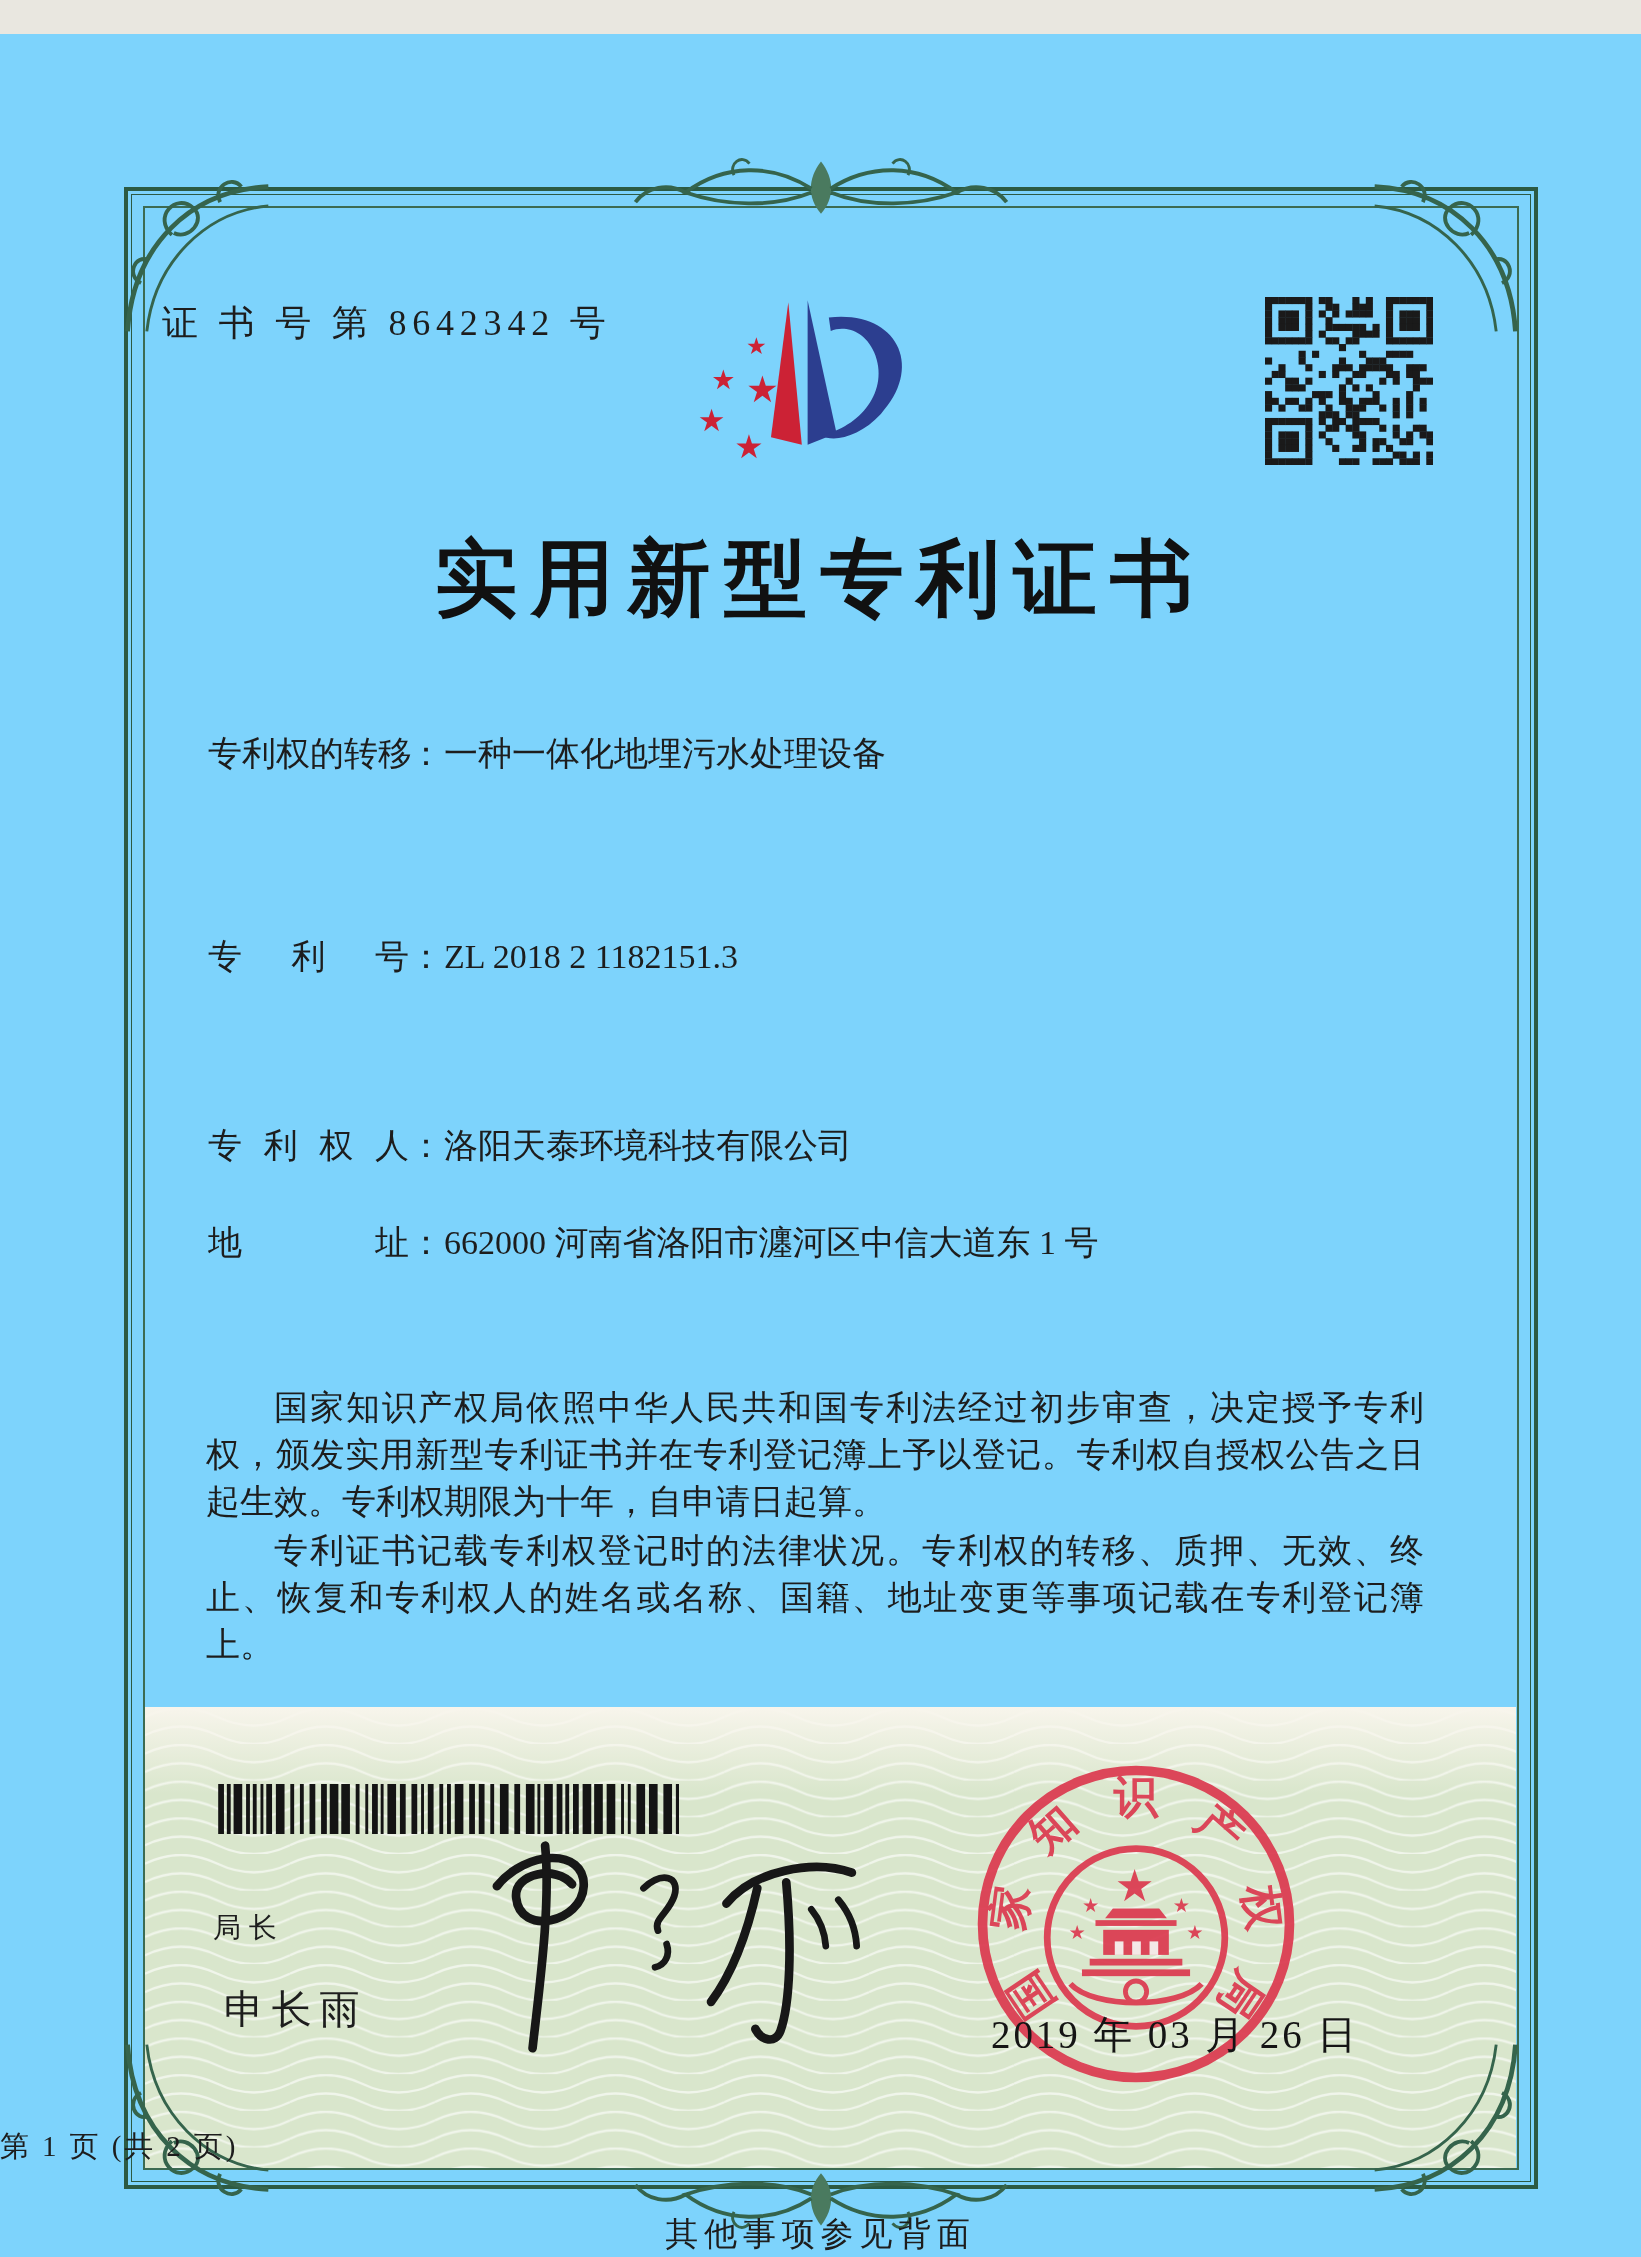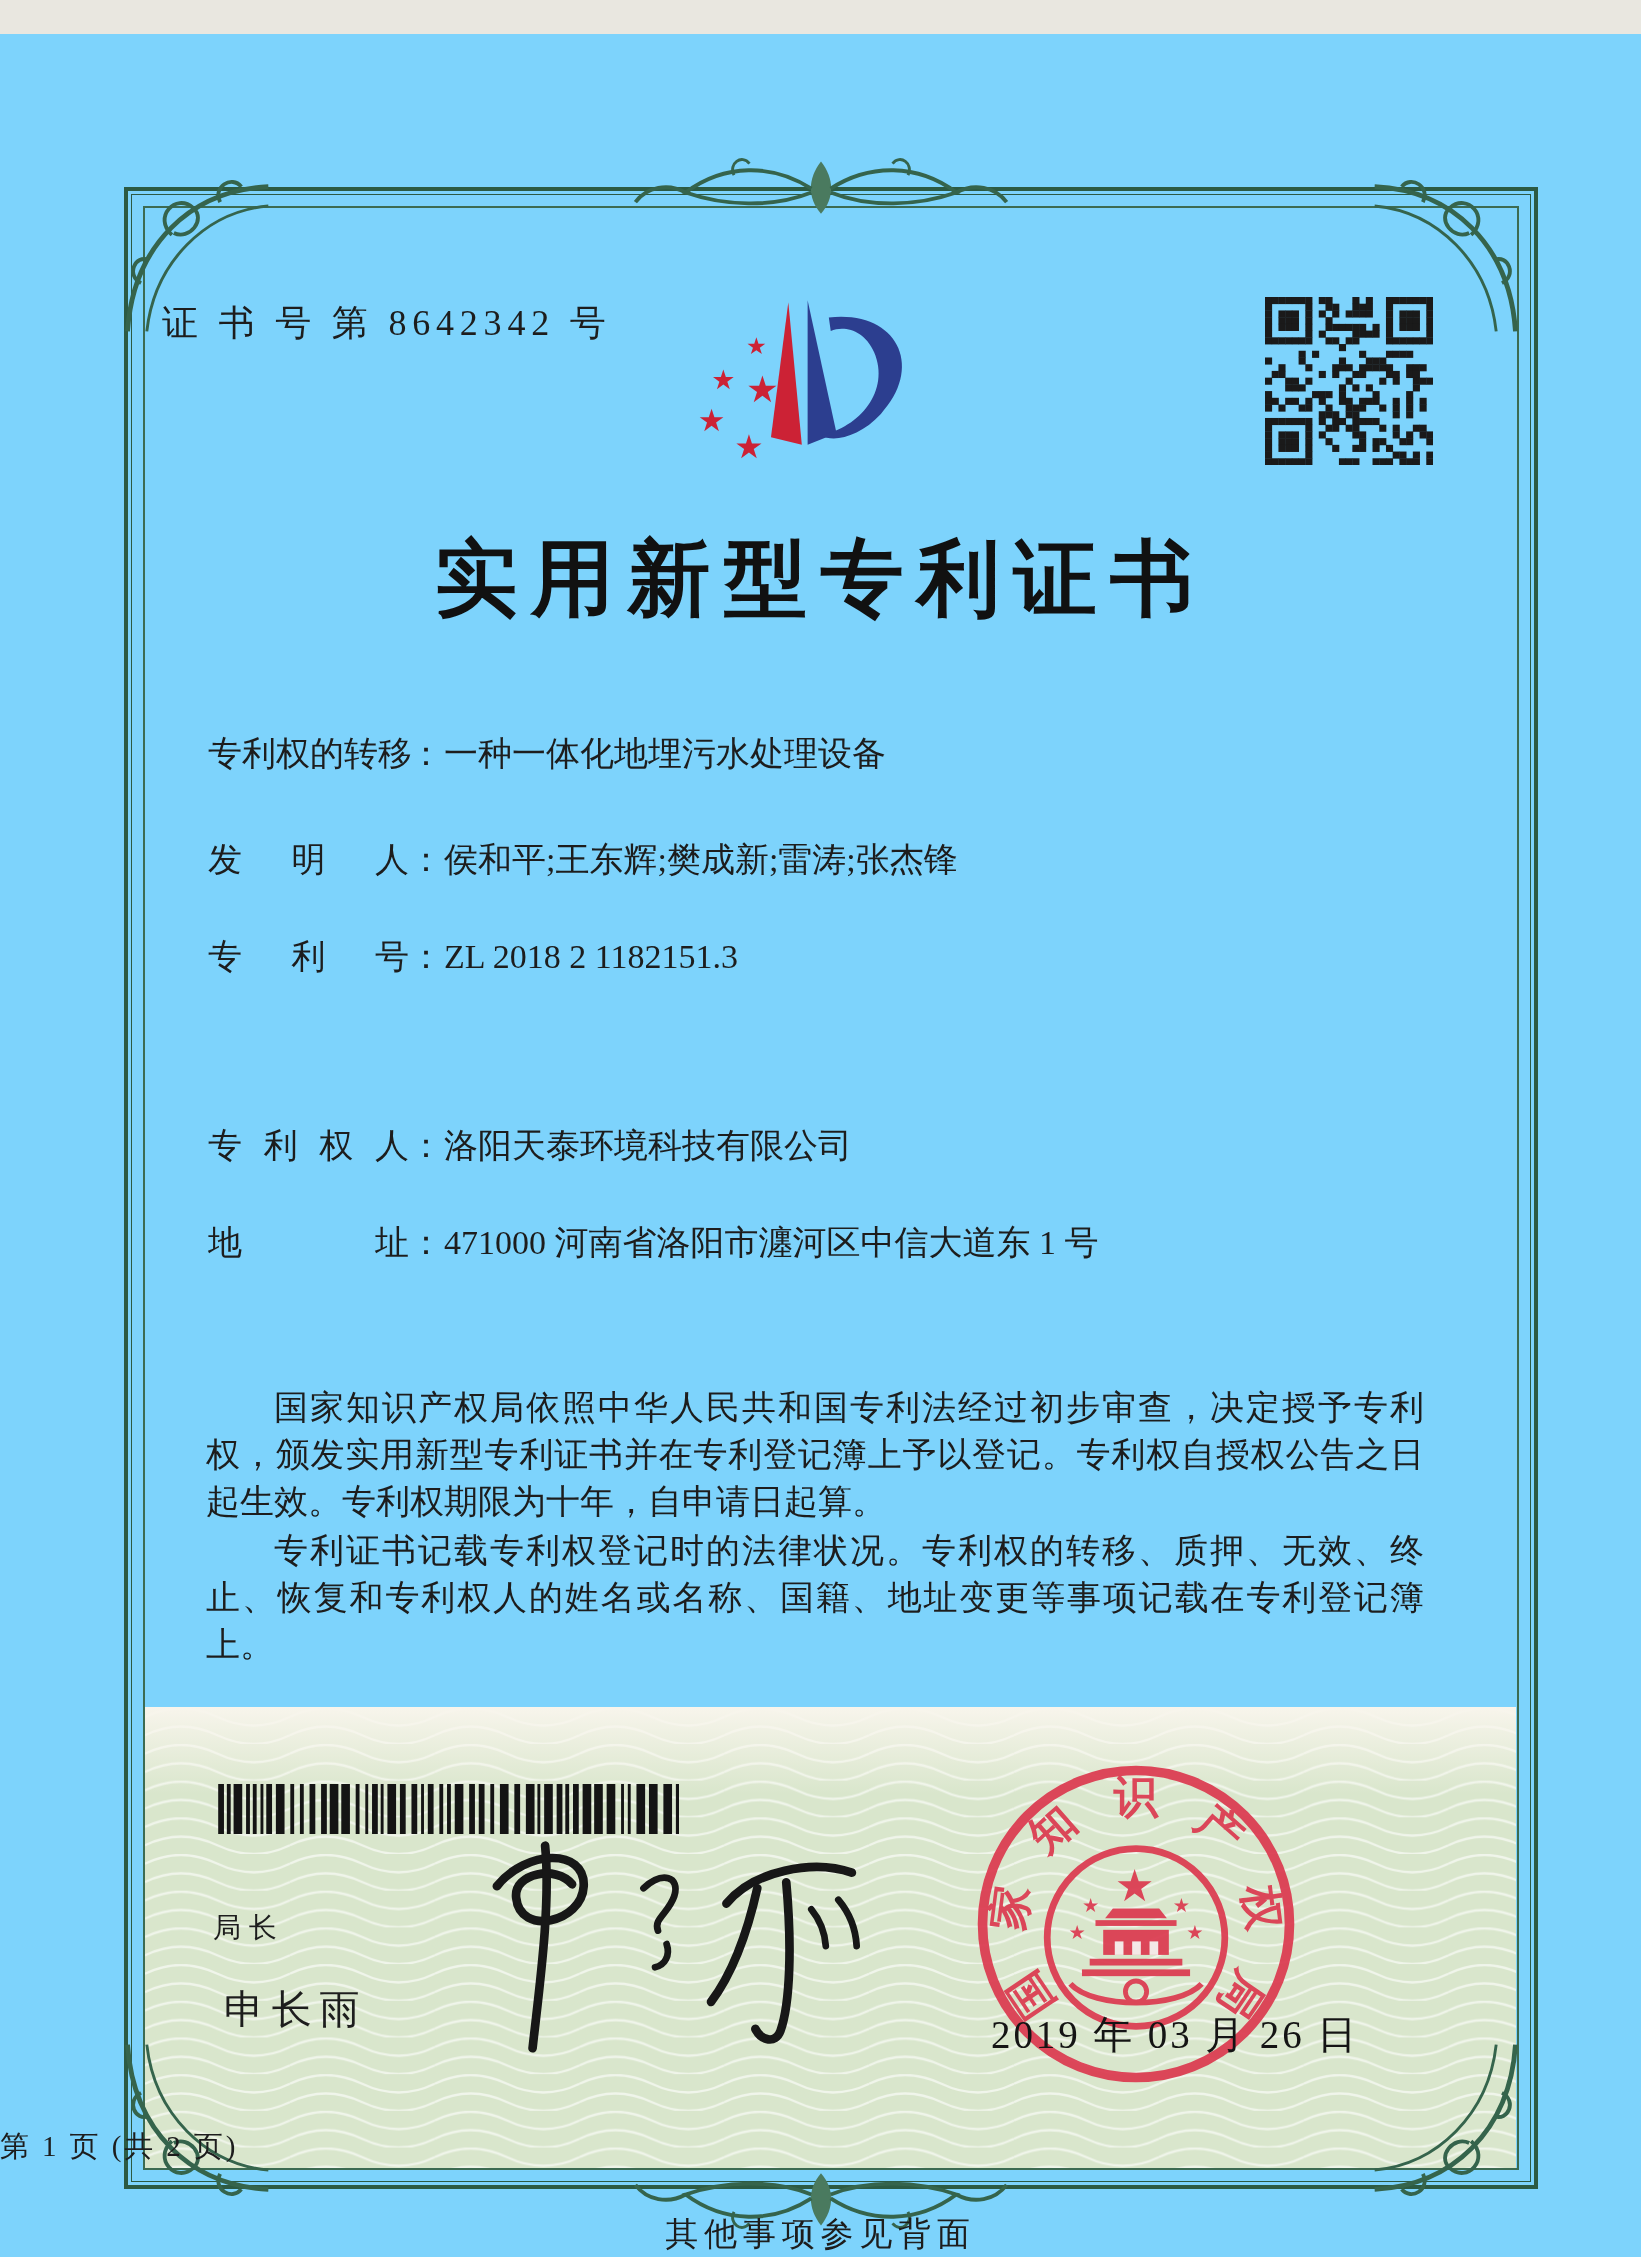--- a/index.html
+++ b/index.html
@@ -406,31 +406,28 @@
       <rect x="27.84" y="167.04" width="7.36" height="7.36" fill="#1a1a1a"></rect>
       <rect x="34.8" y="167.04" width="7.36" height="7.36" fill="#1a1a1a"></rect>
       <rect x="41.76" y="167.04" width="7.36" height="7.36" fill="#1a1a1a"></rect>
     </svg>
 
   <div class="title">实用新型专利证书</div>
 
   <div class="field-row" style="top:697px">
     <span class="field-label">专利权的转移</span><span class="field-colon">：</span><span>一种一体化地埋污水处理设备</span>
   </div>
-  <div class="field-row" style="top:803px">
-    <span class="field-label">发明人</span><span class="field-colon">：</span><span>侯和平;王东辉;樊成新;雷涛;张杰锋</span>
-  </div>
   <div class="field-row" style="top:900px">
     <span class="field-label">专利号</span><span class="field-colon">：</span><span>ZL 2018 2 1182151.3</span>
   </div>
   <div class="field-row" style="top:1089px">
     <span class="field-label">专利权人</span><span class="field-colon">：</span><span>洛阳天泰环境科技有限公司</span>
   </div>
   <div class="field-row" style="top:1186px">
-    <span class="field-label">地址</span><span class="field-colon">：</span><span>471000 河南省洛阳市瀍河区中信大道东 1 号</span>
+    <span class="field-label">地址</span><span class="field-colon">：</span><span>662000 河南省洛阳市瀍河区中信大道东 1 号</span>
   </div>
 
   <div class="paras">
     <p>国家知识产权局依照中华人民共和国专利法经过初步审查，决定授予专利权，颁发实用新型专利证书并在专利登记簿上予以登记。专利权自授权公告之日起生效。专利权期限为十年，自申请日起算。</p>
     <p>专利证书记载专利权登记时的法律状况。专利权的转移、质押、无效、终止、恢复和专利权人的姓名或名称、国籍、地址变更等事项记载在专利登记簿上。</p>
   </div>
 
   <svg class="barcode" width="462" height="50" id="barsvg" viewBox="0 0 478 52">
       <rect x="0" y="0" width="6" height="52" fill="#141414"></rect>
       <rect x="9" y="0" width="4" height="52" fill="#141414"></rect>

